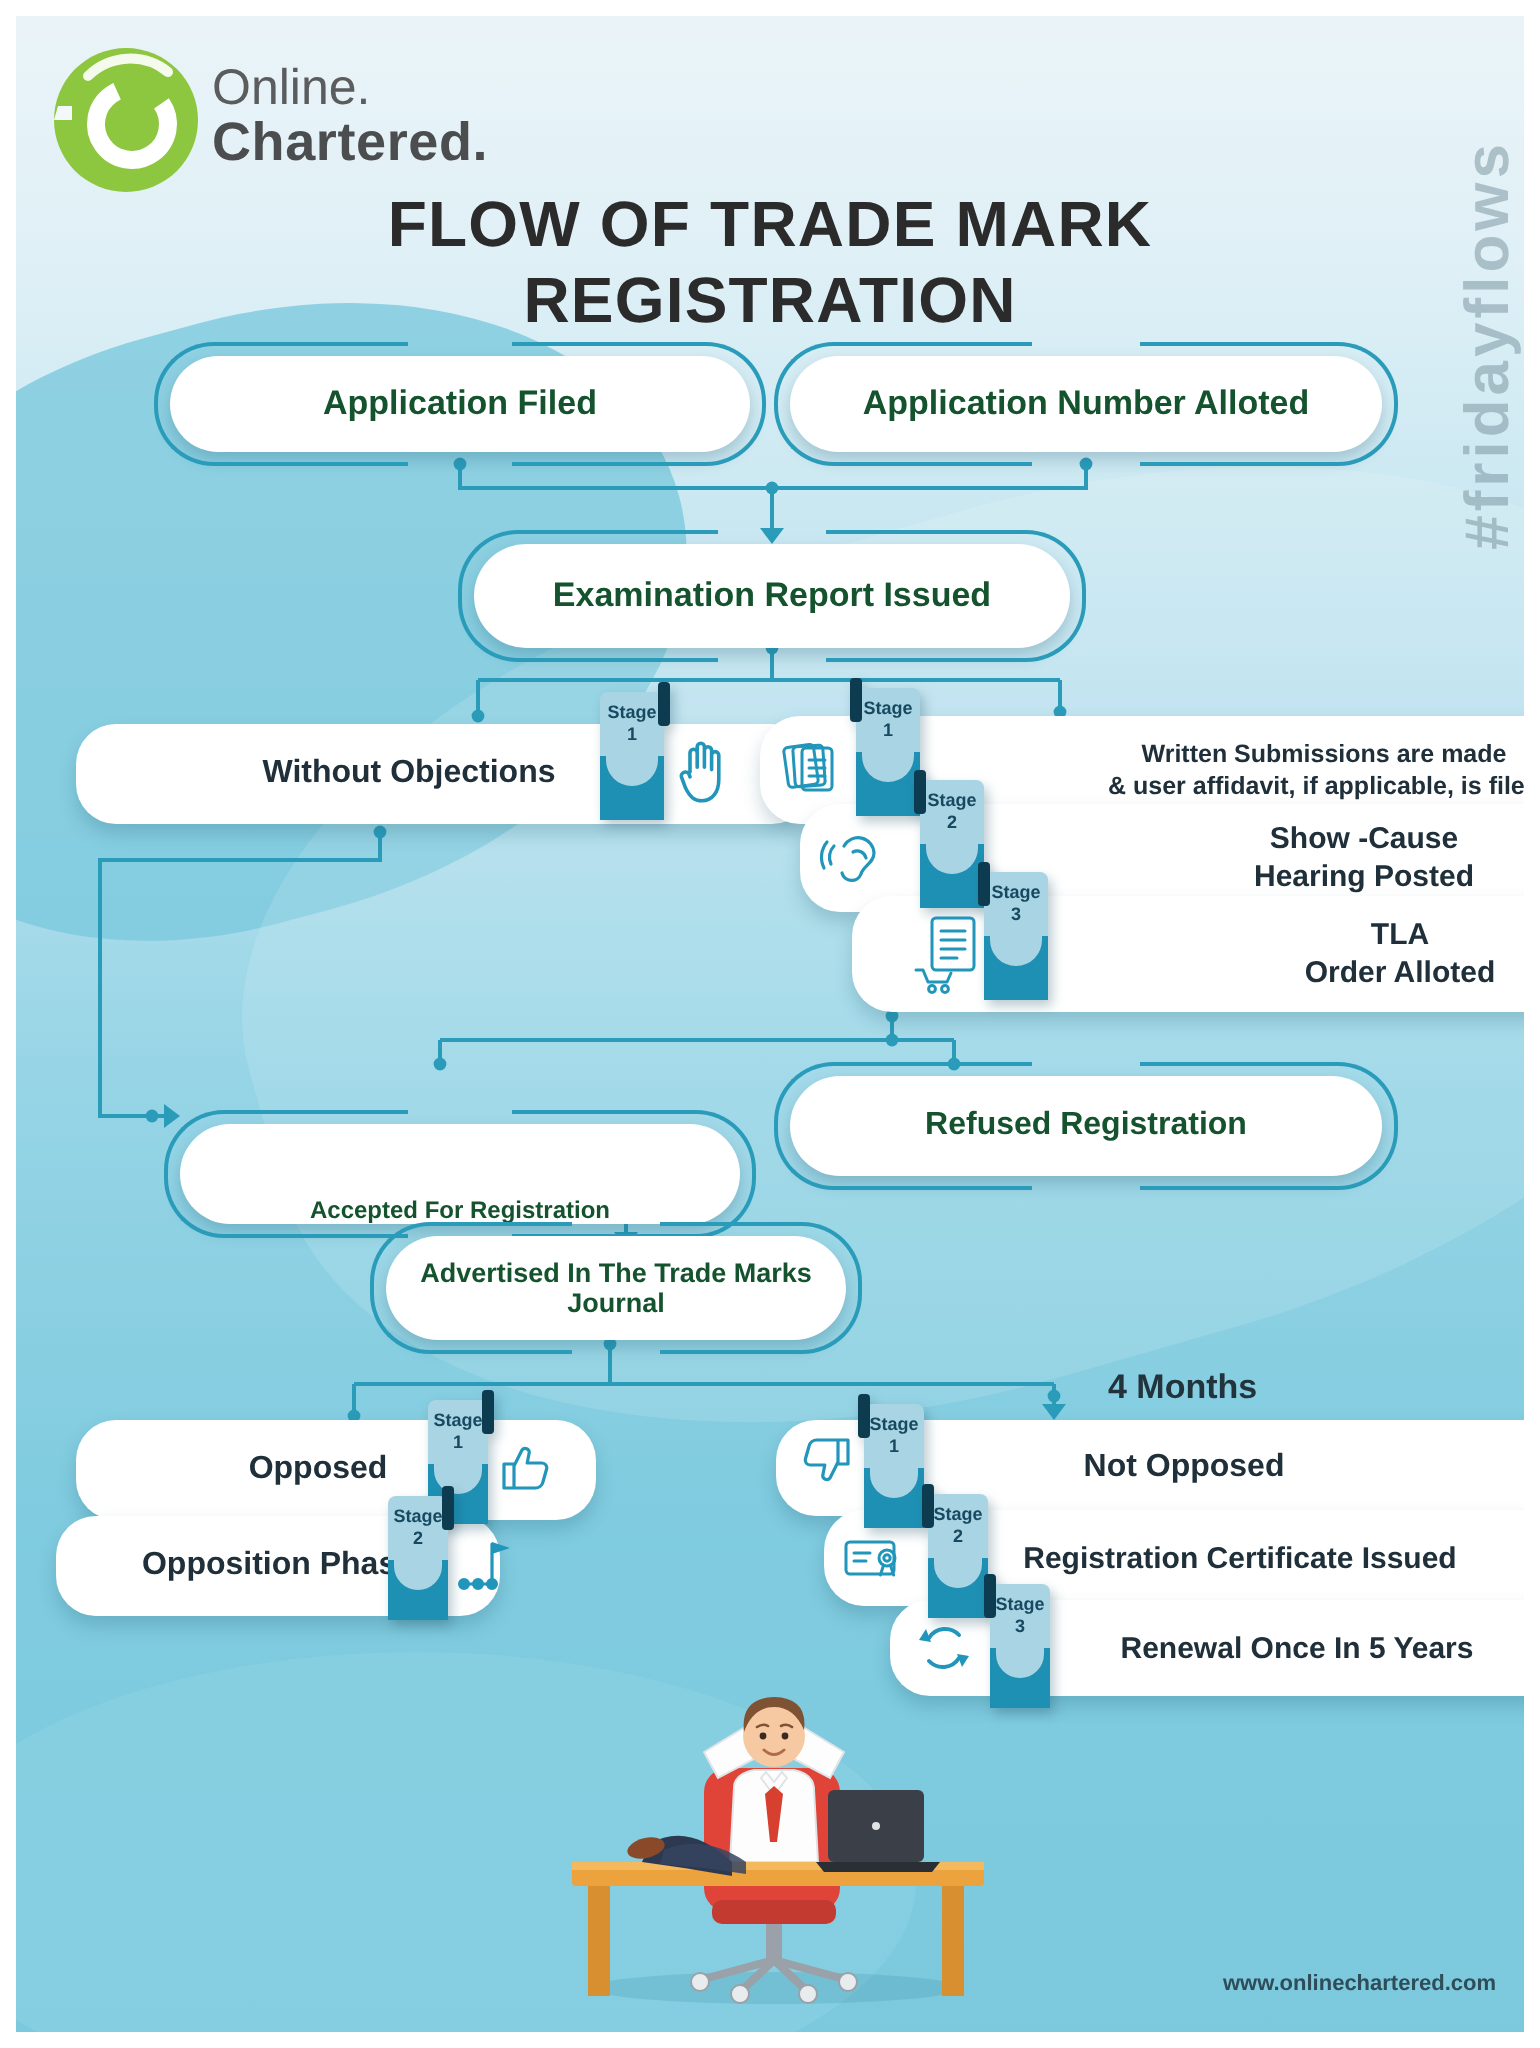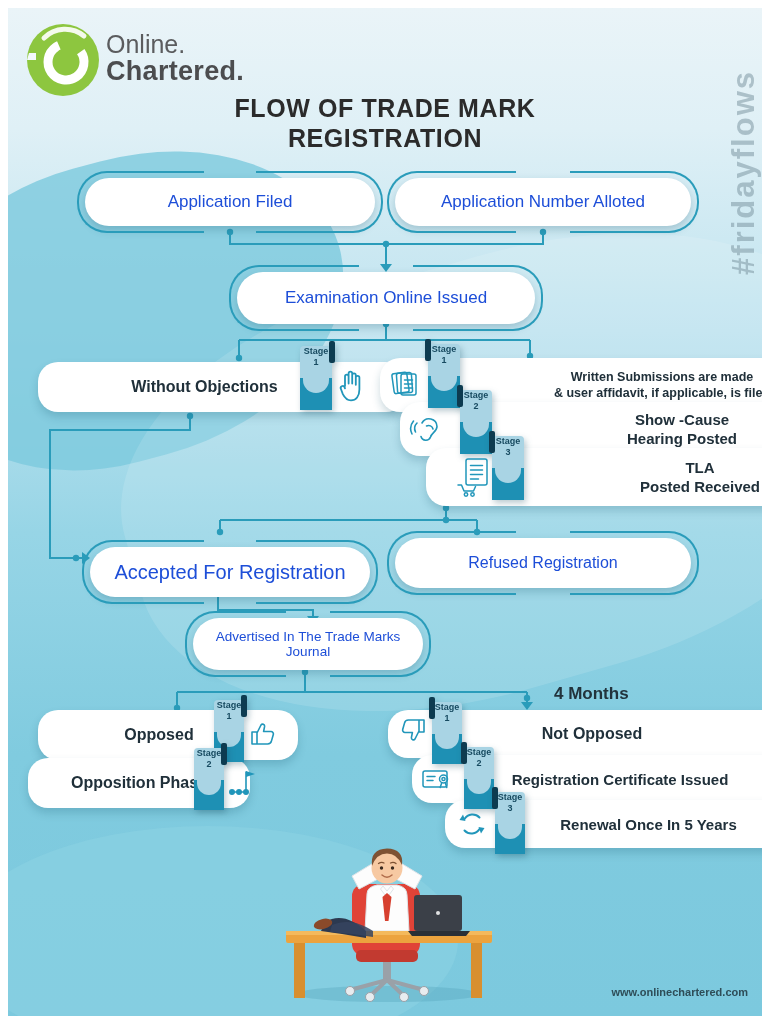--- a/index.html
+++ b/index.html
@@ -12,41 +12,41 @@
           border-radius:40% 45% 42% 46%;transform:rotate(-16deg);z-index:0;}
   .wave-c{position:absolute;left:-50px;bottom:-40px;width:500px;height:230px;background:#8ed3e3;opacity:.5;
           border-radius:50%;z-index:0;}
 
   
   .logo{position:absolute;left:16px;top:14px;z-index:5;}
   .brand{position:absolute;left:98px;top:24px;z-index:5;line-height:1.02;}
   .brand .b1{font-size:25px;color:#5b5c5e;font-weight:400;}
   .brand .b2{font-size:27px;color:#4c4d4f;font-weight:700;letter-spacing:.3px;}
   .title{position:absolute;left:50%;transform:translateX(-50%);top:86px;width:460px;text-align:center;z-index:5;
-         font-size:25px;font-weight:800;color:#2b2b2b;letter-spacing:.6px;line-height:1.18;}
+         font-size:32px;font-weight:800;color:#2b2b2b;letter-spacing:.6px;line-height:1.18;}
   .hashtag{position:absolute;top:62px;right:0px;writing-mode:vertical-rl;transform:rotate(180deg);
            font-size:31px;font-weight:700;color:#76909c;opacity:.5;letter-spacing:2px;z-index:5;}
   .website{position:absolute;right:14px;top:978px;font-size:11px;font-weight:700;color:#2e4d58;z-index:5;}
 
   
   .pill{position:absolute;background:#fff;border-radius:27px;box-shadow:0 4px 8px rgba(23,86,110,.25);
-        display:flex;align-items:center;justify-content:center;font-weight:400;color:#1d4ed8;z-index:2;text-align:center;}
+        display:flex;align-items:center;justify-content:center;font-weight:700;color:#14532d;z-index:2;text-align:center;}
   .pill .half{position:absolute;top:-7px;bottom:-7px;width:43%;border:2.4px solid #2a9cba;background:transparent;}
   .pill .half.l{left:-8px;border-right:none;border-radius:30px 0 0 30px;}
   .pill .half.r{right:-8px;border-left:none;border-radius:0 30px 30px 0;}
 
   
   .card{position:absolute;background:#fff;border-radius:20px;box-shadow:0 5px 9px rgba(23,86,110,.22);
         display:flex;align-items:center;justify-content:center;font-weight:700;color:#20303a;z-index:2;text-align:center;}
   .two-line{line-height:1.28;}
 
   
   .ribbon{position:absolute;width:32px;height:64px;z-index:4;filter:drop-shadow(2px 3px 3px rgba(25,80,100,.3));}
   .rib-top{position:absolute;left:0;top:0;width:100%;height:32px;background:#a9d4e4;border-radius:4px 4px 0 0;
-           display:flex;flex-direction:column;align-items:center;justify-content:flex-start;
+           display:flex;flex-direction:column;align-items:center;justify-content:center;
            font-size:9px;font-weight:700;color:#174a60;line-height:1.2;z-index:2;}
   .rib-tongue{position:absolute;left:3px;top:30px;width:26px;height:17px;background:#a9d4e4;border-radius:0 0 13px 13px;z-index:2;}
   .rib-dark{position:absolute;left:0;top:32px;right:0;bottom:0;background:#1e90b4;z-index:1;}
   .rib-bar{position:absolute;top:-5px;width:6px;height:22px;background:#0d3b50;border-radius:2px;z-index:3;}
   .ribbon.bar-left .rib-bar{left:-3px;}
   .ribbon.bar-right .rib-bar{right:-3px;}
 
   .icon{position:absolute;z-index:4;}
   .icon svg{display:block;}
   .connectors{position:absolute;left:0;top:0;z-index:1;}
@@ -120,21 +120,21 @@
   </div>
   <div class="pill" style="left:387px;top:170px;width:296px;height:48px;font-size:17px;">
     <div class="half l"></div>
         <div class="half r"></div>
     <span>Application Number Alloted</span>
   </div>
 
   <div class="pill" style="left:229px;top:264px;width:298px;height:52px;font-size:17px;">
     <div class="half l"></div>
         <div class="half r"></div>
-    <span>Examination Online Issued</span>
+    <span>Examination Report Issued</span>
   </div>
 
   <div class="card" style="left:30px;top:354px;width:333px;height:50px;font-size:16px;padding-right:35px;">
     <span>Without Objections</span>
   </div>
   <div class="ribbon bar-right" style="left:292px;top:338px;">
     <div class="rib-bar"></div>
     <div class="rib-top">
       <span>Stage</span>
       <span>1</span>
@@ -192,21 +192,21 @@
       <span>Stage</span>
       <span>2</span>
     </div>
     <div class="rib-tongue"></div>
     <div class="rib-dark"></div>
   </div>
 
   <div class="card" style="left:418px;top:440px;width:328px;height:58px;font-size:15px;padding-left:110px;">
     <div class="two-line">
       <div>TLA</div>
-      <div>Posted Received</div>
+      <div>Order Alloted</div>
     </div>
   </div>
   <div class="icon" style="left:446px;top:448px;">
     <svg width="38" height="42" viewBox="0 0 38 42" fill="none" stroke="#2196ba" stroke-width="1.5" stroke-linecap="round" stroke-linejoin="round">
       <rect x="12" y="3" width="21" height="26" rx="2"></rect>
       <path d="M16.5 9.5 h12 M16.5 14 h12 M16.5 18.5 h12 M16.5 23 h8"></path>
       <path d="M4 29 h3.5 l2.5 6 h9.5 l2 -4.5"></path>
       <circle cx="12" cy="38.5" r="1.7"></circle>
           <circle cx="18.5" cy="38.5" r="1.7"></circle>
     </svg>
@@ -214,21 +214,21 @@
   <div class="ribbon bar-left" style="left:484px;top:428px;">
     <div class="rib-bar"></div>
     <div class="rib-top">
       <span>Stage</span>
       <span>3</span>
     </div>
     <div class="rib-tongue"></div>
     <div class="rib-dark"></div>
   </div>
 
-  <div class="pill" style="left:82px;top:539px;width:280px;height:50px;font-size:20px;">
+  <div class="pill" style="left:82px;top:554px;width:280px;height:50px;font-size:12px;align-items:flex-end;">
     <div class="half l"></div>
         <div class="half r"></div>
     <span>Accepted For Registration</span>
   </div>
   <div class="pill" style="left:387px;top:530px;width:296px;height:50px;font-size:16px;">
     <div class="half l"></div>
         <div class="half r"></div>
     <span>Refused Registration</span>
   </div>
 

